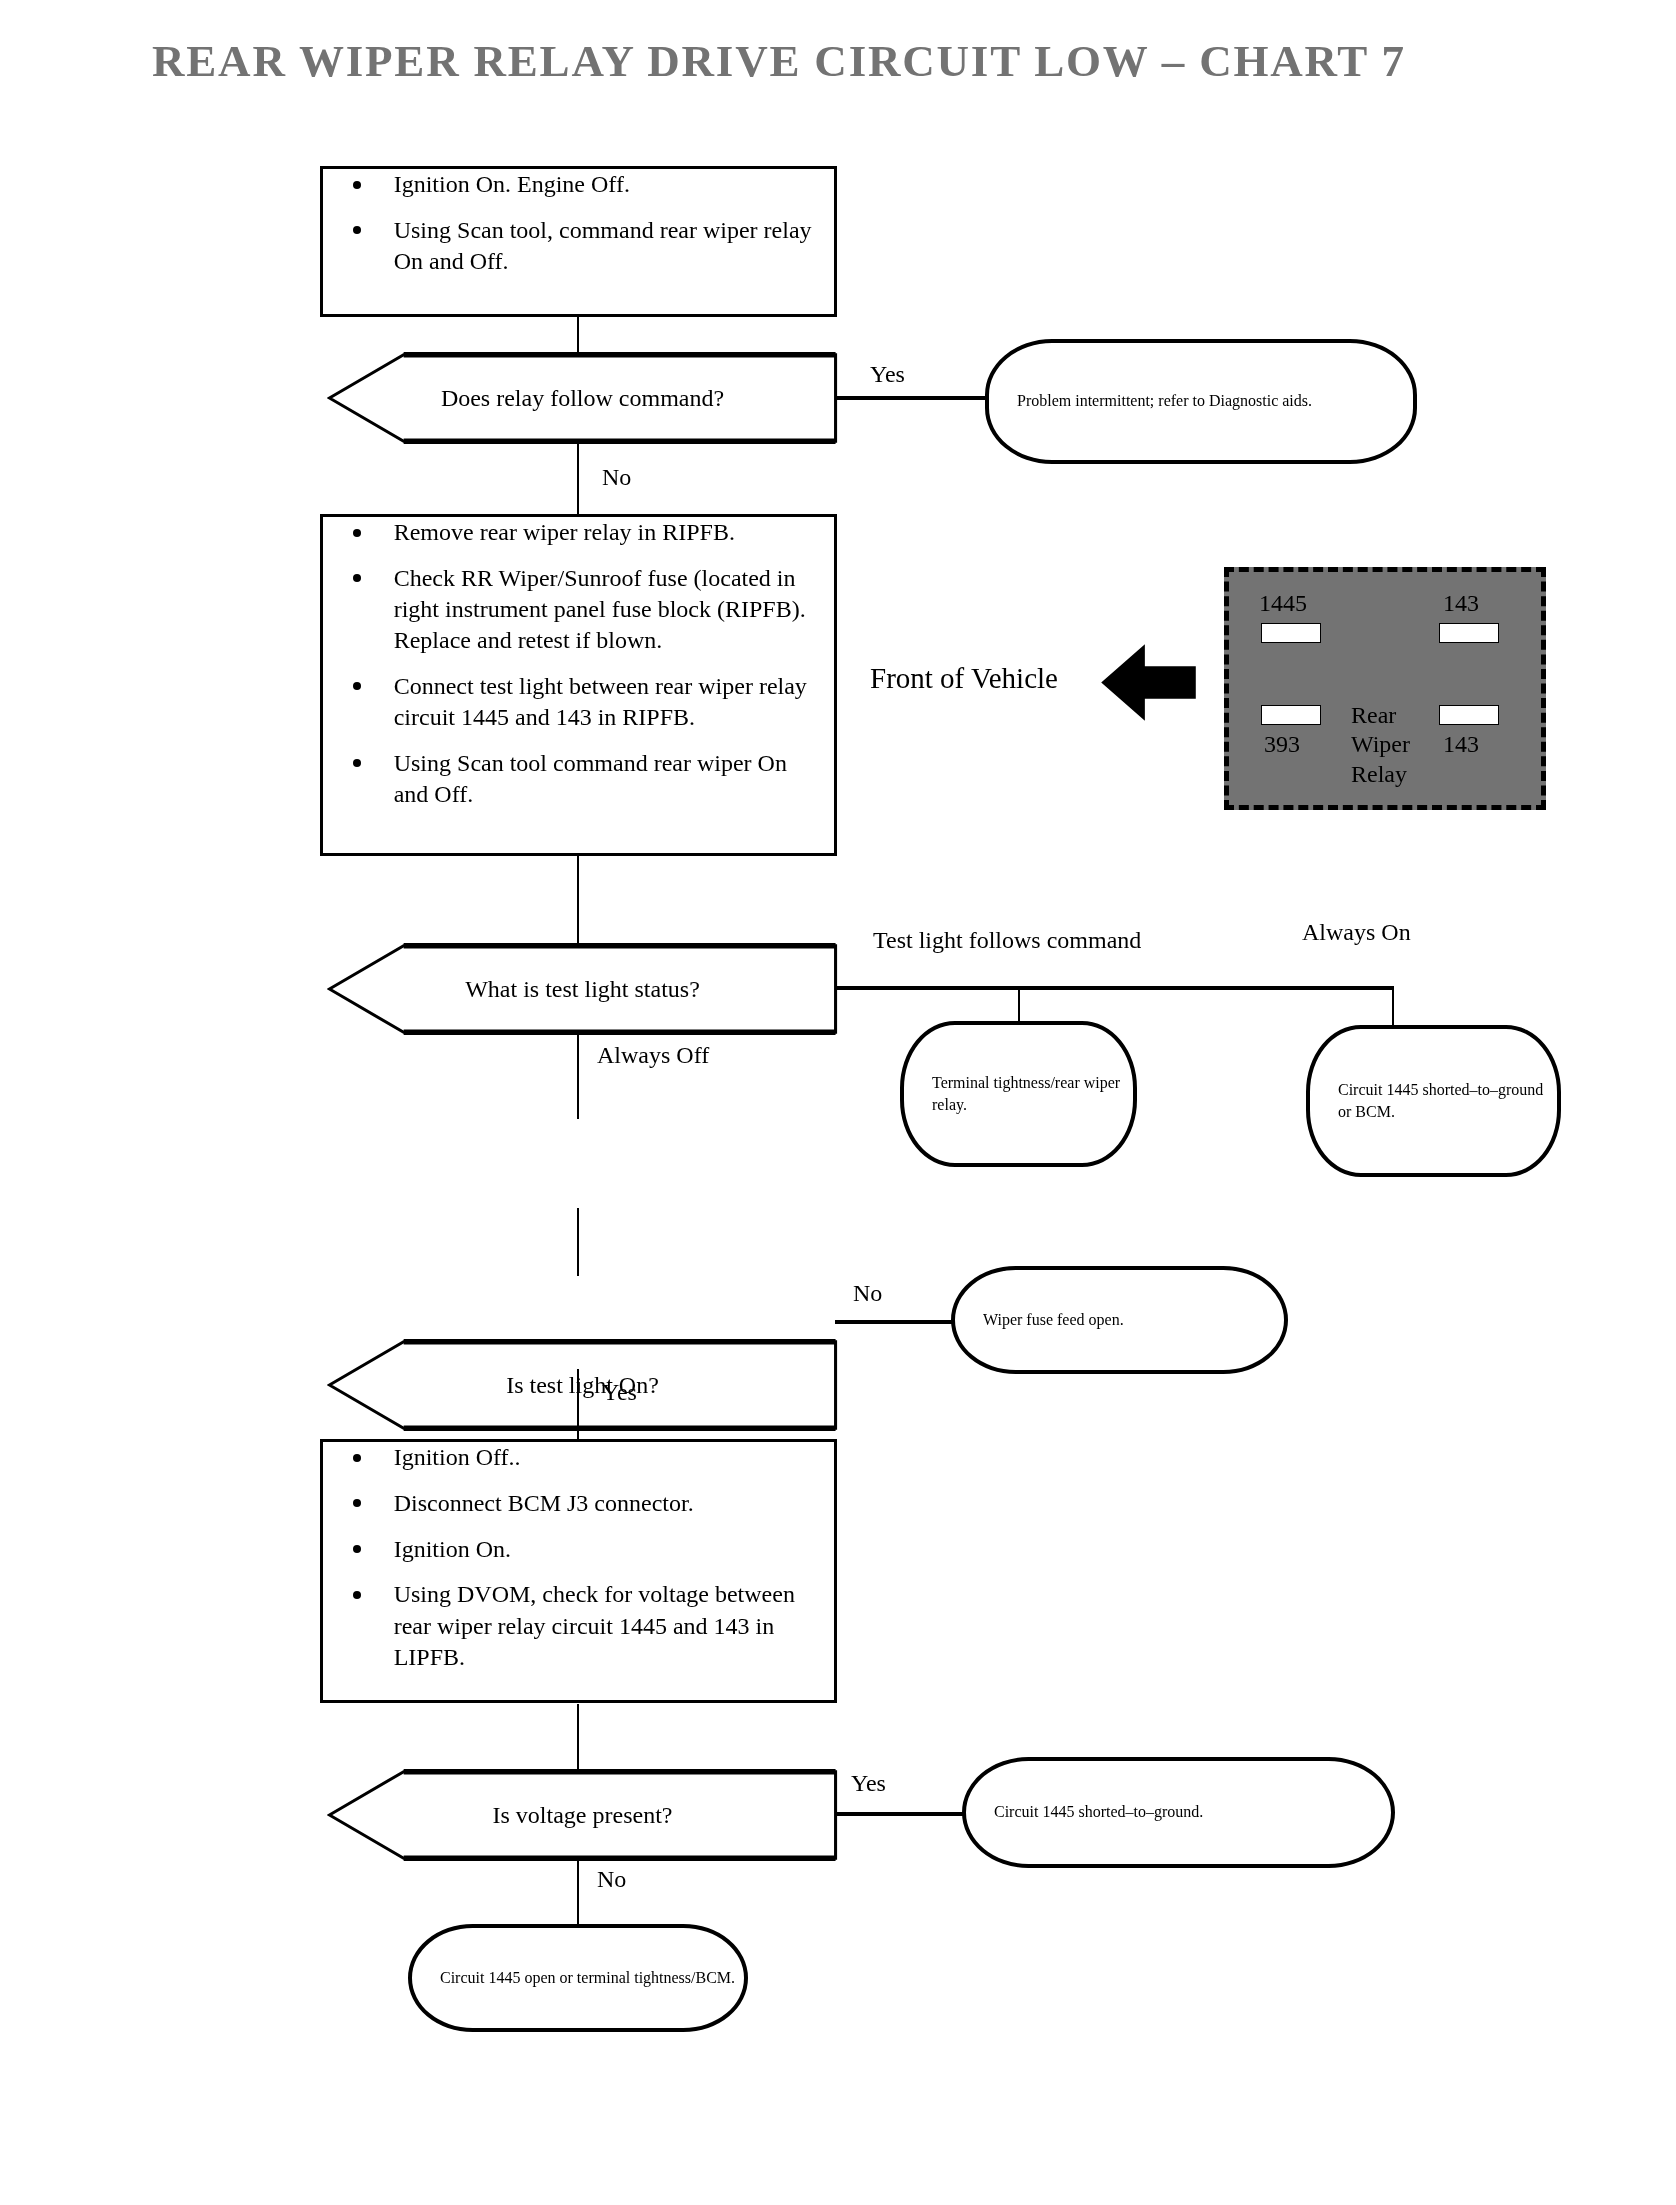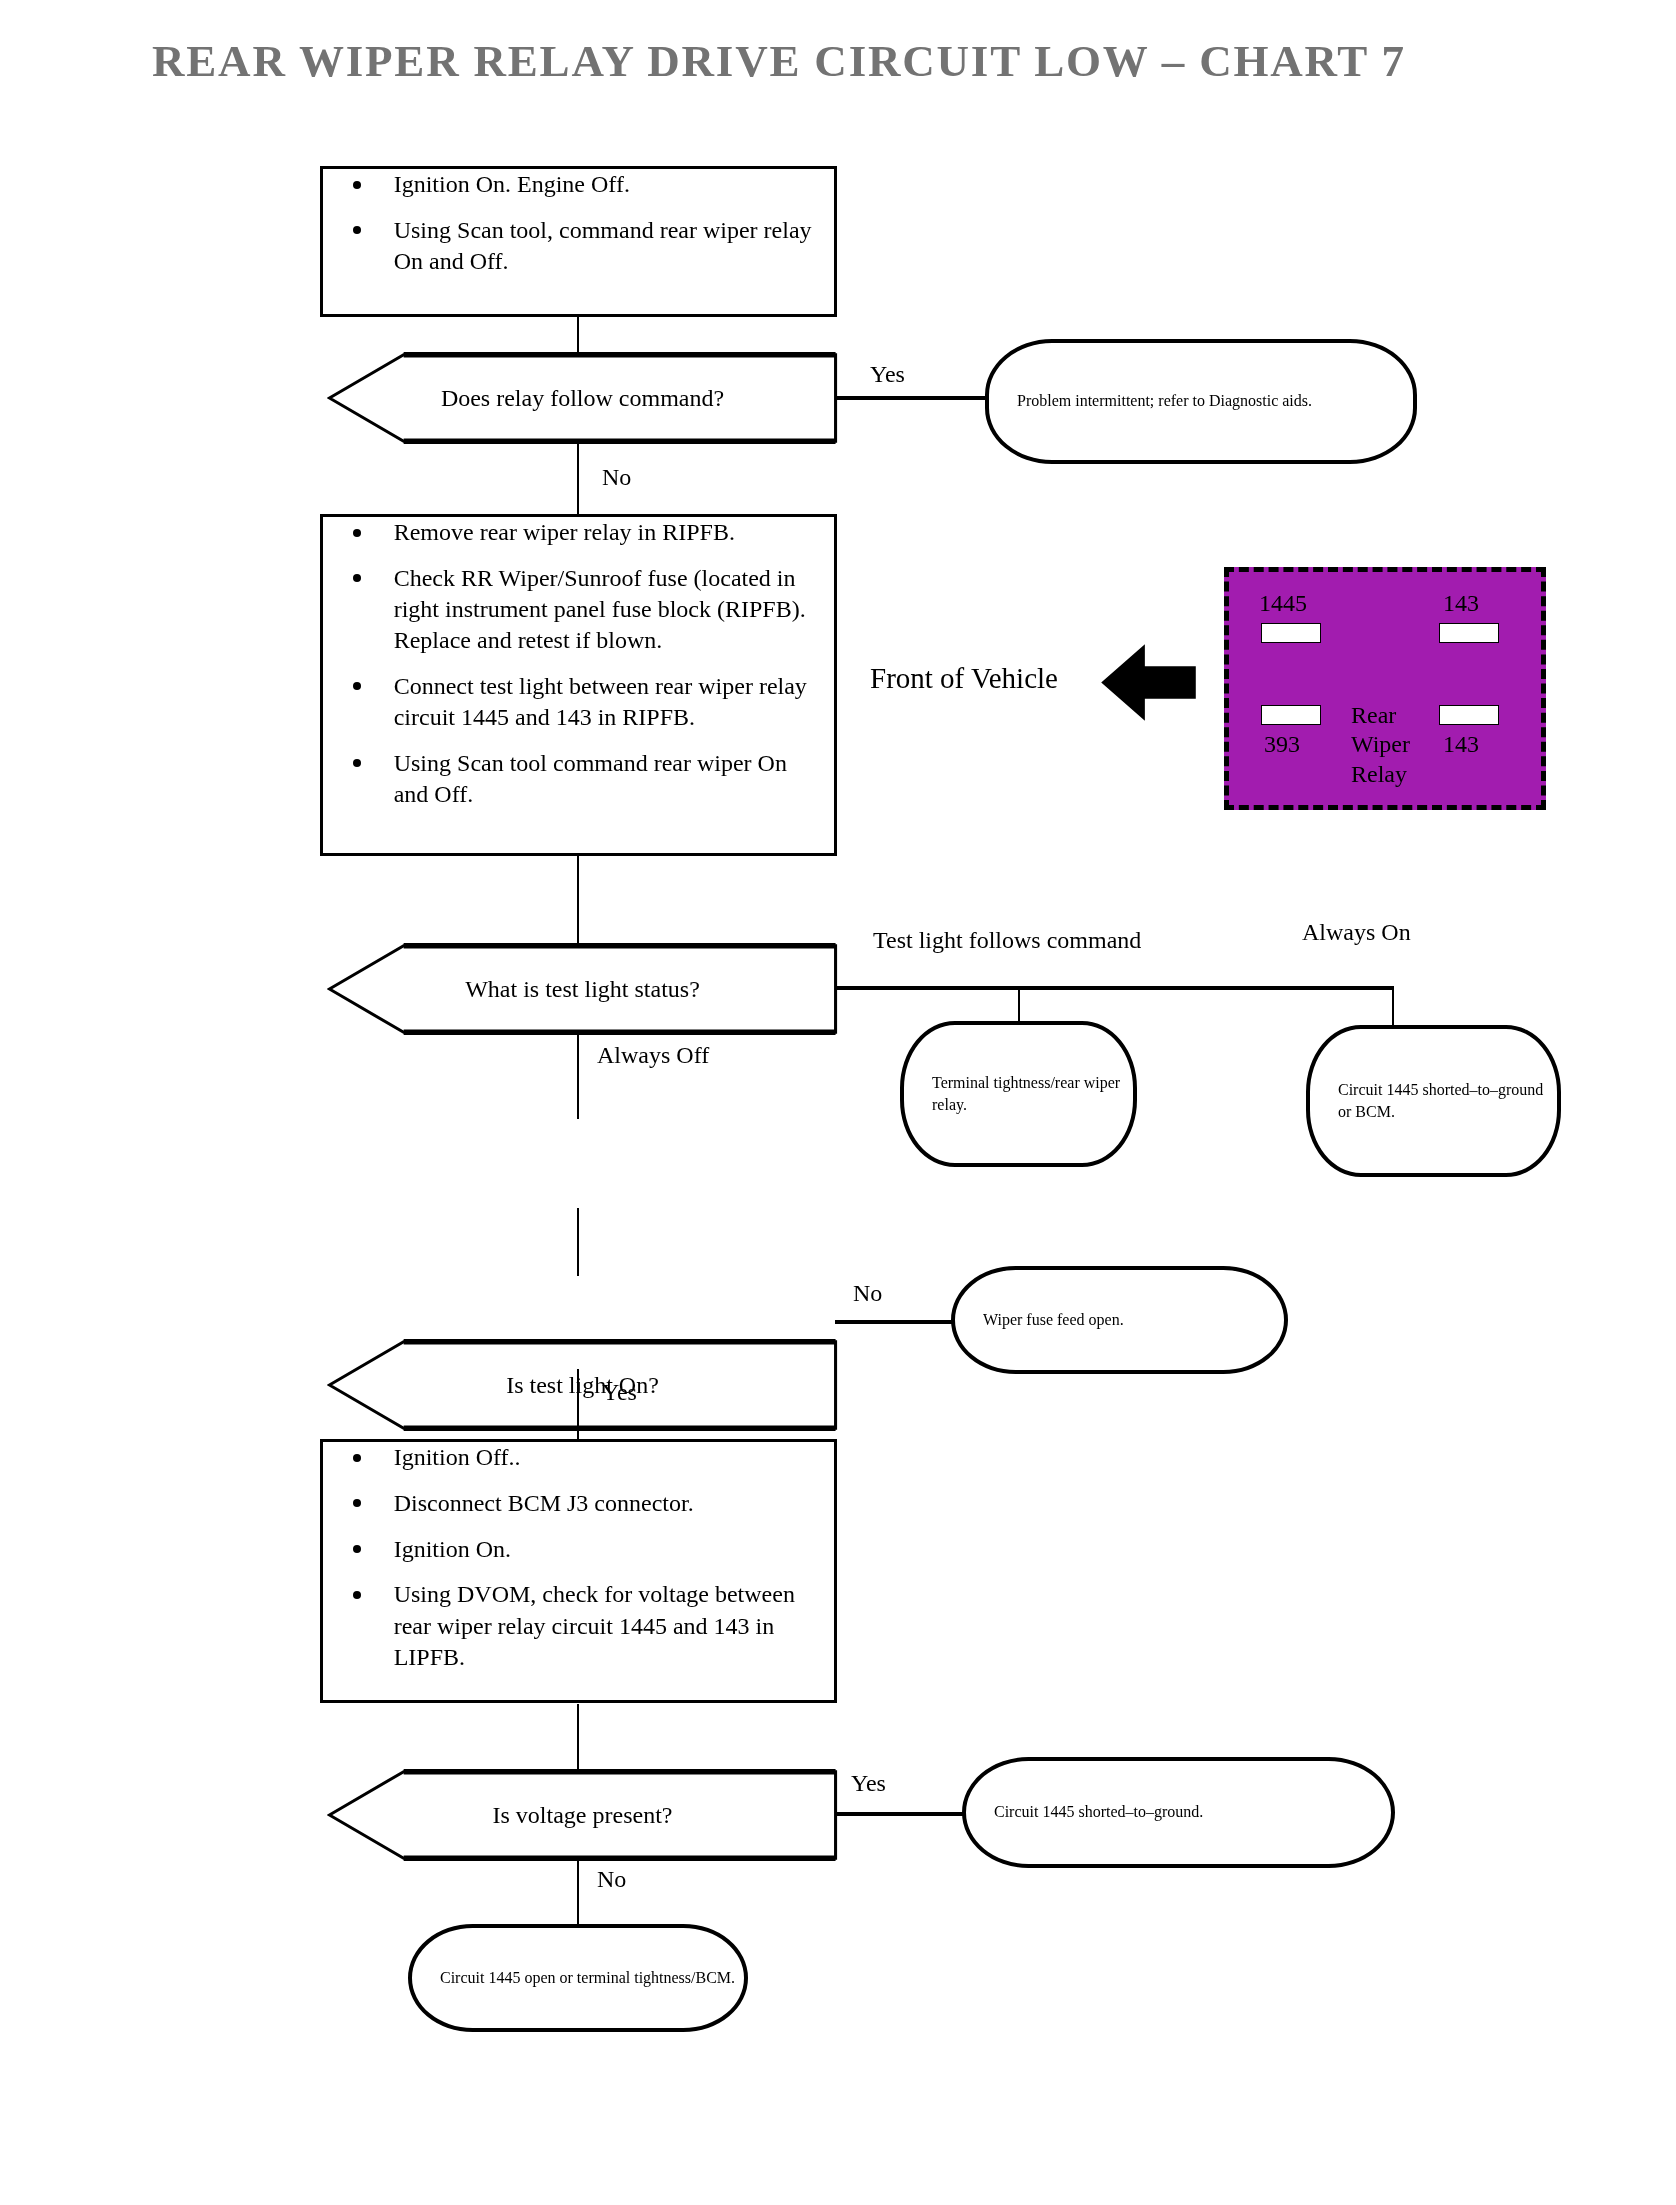--- a/index.html
+++ b/index.html
@@ -140,21 +140,21 @@
     line-height: 1;
     white-space: nowrap;
     color: #000;
   }
 
   
   #relay-callout {
     position: absolute;
     box-sizing: border-box;
     border: 5.5px dashed #000;
-    background: #a21caf;
+    background: #737373;
   }
   .cavity {
     position: absolute;
     box-sizing: border-box;
     border: 1.8px solid #000;
     background: #fff;
   }
   .cavlabel {
     position: absolute;
     font-size: 24px;

